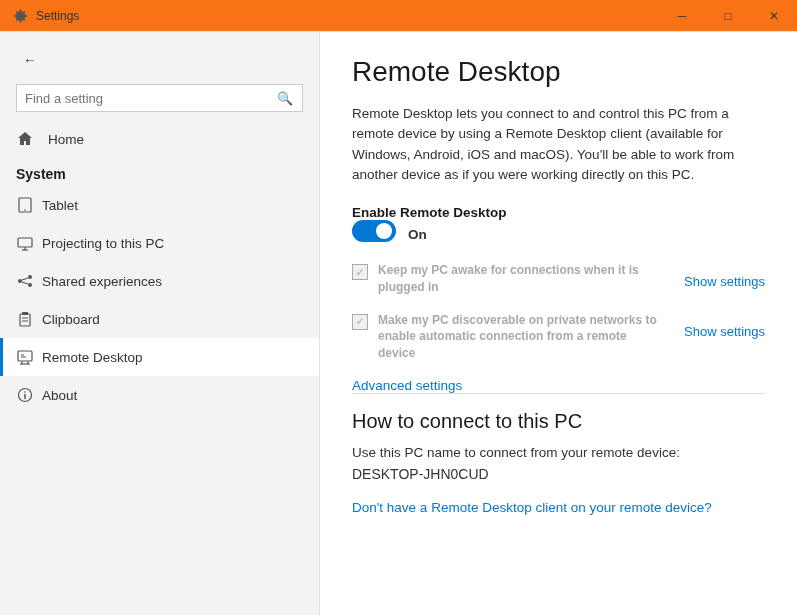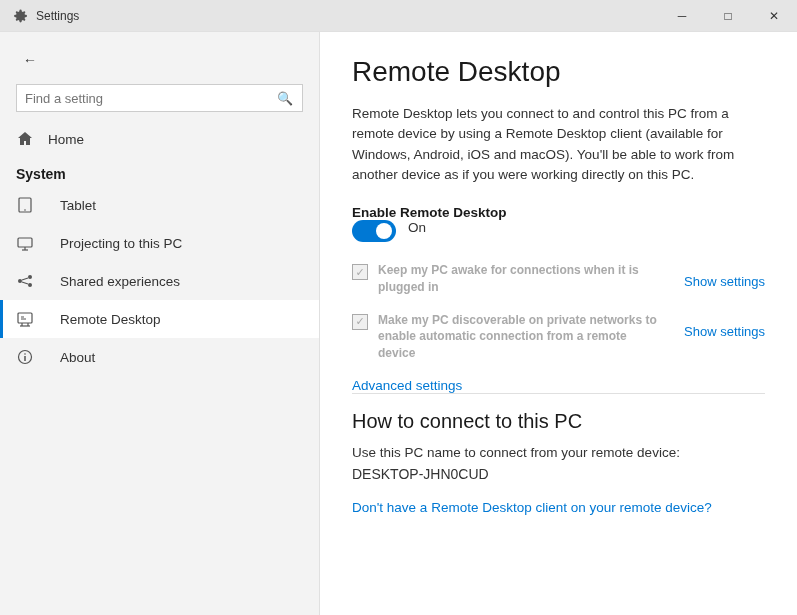--- a/index.html
+++ b/index.html
@@ -11,21 +11,21 @@
       overflow: hidden;
       display: flex;
       flex-direction: column;
     }
 
     
     .title-bar {
       display: flex;
       align-items: center;
       justify-content: space-between;
-      background: #e5e5e5;
+      background: #f97316;
       height: 32px;
       padding: 0 0 0 12px;
       border-bottom: 1px solid #e0e0e0;
       flex-shrink: 0;
     }
     .title-bar-left {
       display: flex;
       align-items: center;
       gap: 8px;
     }
@@ -114,21 +114,21 @@
       font-weight: 700;
       padding: 8px 16px 4px 16px;
       color: #1a1a1a;
     }
 
     .sidebar-item {
       display: flex;
       align-items: center;
       padding: 10px 16px;
       cursor: pointer;
-      gap: 26px;
+      gap: 8px;
       color: #333;
       font-size: 13.5px;
     }
     .sidebar-item.active {
       background: #fff;
       border-left: 3px solid #0078d4;
       padding-left: 13px;
     }
     .sidebar-item-icon {
       width: 18px;
@@ -175,23 +175,24 @@
 
     .section-label {
       font-size: 13.5px;
       font-weight: 600;
       color: #1a1a1a;
     }
 
     
     .toggle-row {
       display: flex;
-      align-items: flex-start;
+      align-items: flex-end;
       gap: 12px;
       margin-bottom: 20px;
+      font-weight: bold;
     }
     .toggle {
       width: 44px;
       height: 22px;
       background: #0078d4;
       border-radius: 11px;
       position: relative;
       cursor: pointer;
       flex-shrink: 0;
     }
@@ -365,20 +366,31 @@
           <circle cx="3" cy="8" r="2" fill="#555"></circle>
           <circle cx="13" cy="4" r="2" fill="#555"></circle>
           <circle cx="13" cy="12" r="2" fill="#555"></circle>
           <line x1="5" y1="7" x2="11" y2="5" stroke="#555" stroke-width="1.2"></line>
           <line x1="5" y1="9" x2="11" y2="11" stroke="#555" stroke-width="1.2"></line>
         </svg>
       </div>
       <span>Shared experiences</span>
     </div>
 
+    <div class="sidebar-item">
+      <div class="sidebar-item-icon">
+        <svg width="16" height="16" viewBox="0 0 16 16" fill="none">
+          <rect x="3" y="3" width="10" height="12" rx="1" stroke="#555" stroke-width="1.2"></rect>
+          <rect x="5" y="1" width="6" height="3" rx="0.5" fill="#555"></rect>
+          <line x1="5" y1="7" x2="11" y2="7" stroke="#555" stroke-width="1"></line>
+          <line x1="5" y1="10" x2="11" y2="10" stroke="#555" stroke-width="1"></line>
+        </svg>
+      </div>
+      <span>Clipboard</span>
+    </div>
 
     <div class="sidebar-item active">
       <div class="sidebar-item-icon">
         <svg width="16" height="16" viewBox="0 0 16 16" fill="none">
           <rect x="1" y="2" width="14" height="10" rx="1" stroke="#555" stroke-width="1.2"></rect>
           <line x1="5" y1="12" x2="5" y2="15" stroke="#555" stroke-width="1.2"></line>
           <line x1="11" y1="12" x2="11" y2="15" stroke="#555" stroke-width="1.2"></line>
           <line x1="3" y1="15" x2="13" y2="15" stroke="#555" stroke-width="1.2"></line>
           <line x1="4" y1="6" x2="7" y2="6" stroke="#555" stroke-width="1"></line>
           <line x1="4" y1="8" x2="9" y2="8" stroke="#555" stroke-width="1"></line>

